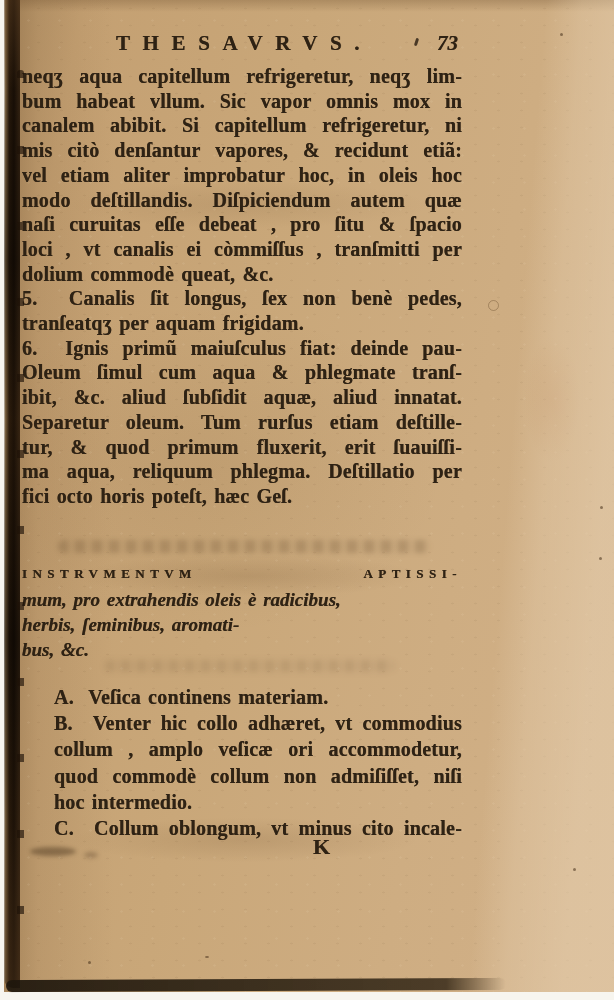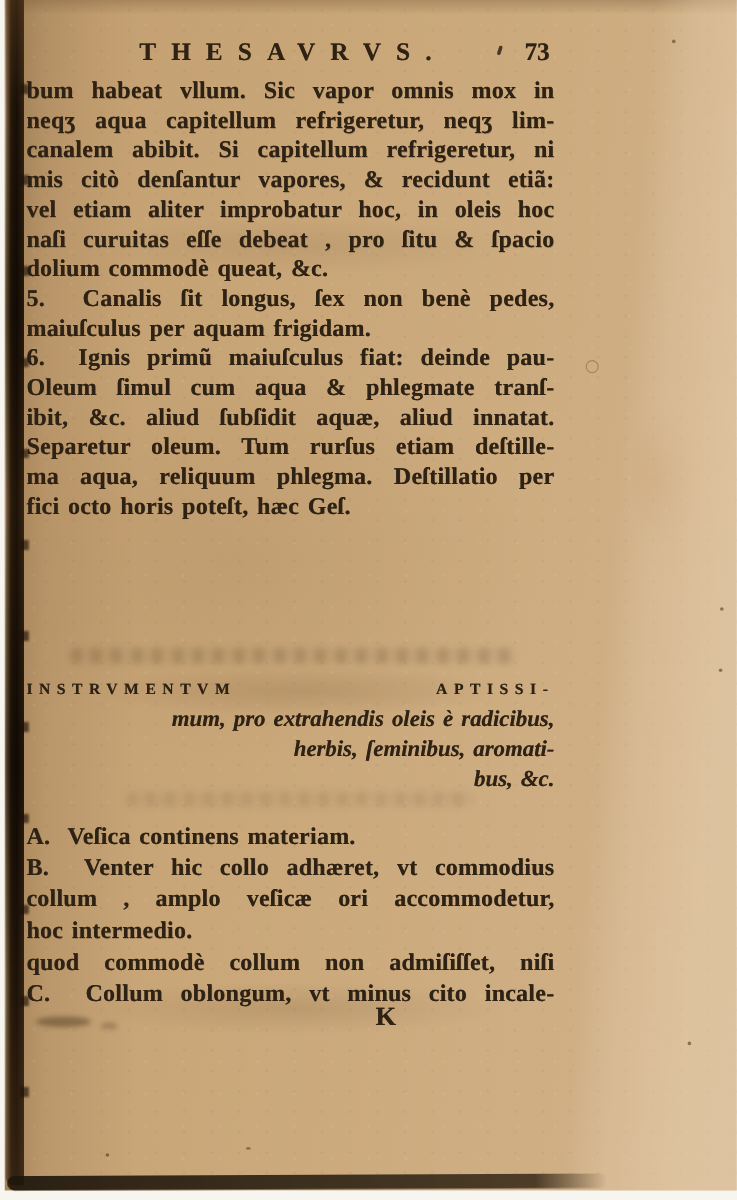--- a/index.html
+++ b/index.html
@@ -52,32 +52,32 @@
   .bottom-shadow{
     position:absolute;left:6px;top:979px;width:500px;height:12px;border-radius:6px;
     background:linear-gradient(to right, rgba(30,22,12,.92), rgba(42,32,18,.88) 55%, rgba(54,41,24,.85) 88%, rgba(54,41,24,0));
     transform:rotate(-.25deg);filter:blur(.6px);
   }
 
   
   .ink{color:#2e2214;text-shadow:0 0 .5px rgba(46,34,20,.6), .4px .4px 0 rgba(46,34,20,.22);}
   .header{position:absolute;left:22px;top:31px;width:440px;display:flex;align-items:baseline;}
   .title{font-size:21px;font-weight:bold;letter-spacing:.6em;margin-left:94px;white-space:nowrap;}
-  .pagenum{font-size:21px;font-weight:bold;margin-left:auto;padding-right:4px;}
+  .pagenum{font-size:21px;font-weight:bold;margin-left:auto;padding-right:4px;font-style:italic;}
   .num-tick{position:absolute;left:415px;top:38px;width:3px;height:8px;background:rgba(40,28,15,.8);transform:rotate(18deg);border-radius:2px;}
 
   .text-col{position:absolute;left:22px;top:64px;width:440px;}
   .bl{font-size:20px;font-weight:bold;line-height:24.7px;word-spacing:2px;letter-spacing:.2px;white-space:normal;}
-  .legend .bl{line-height:26.2px;}
+  .legend .bl{line-height:26.2px;margin-left:32px;}
   .j{text-align:justify;text-align-last:justify;}
   .l{text-align:right;text-align-last:left;}
 
   .sec{position:absolute;left:22px;top:561px;width:440px;}
   .sec-heading{font-size:13px;font-weight:bold;letter-spacing:.42em;line-height:26px;text-align:justify;text-align-last:justify;white-space:nowrap;}
-  .sec-sub{font-size:19px;font-style:italic;font-weight:bold;line-height:25px;text-align:right;word-spacing:2px;}
+  .sec-sub{font-size:19px;font-style:italic;font-weight:bold;line-height:25px;text-align:left;word-spacing:2px;}
 
   .legend{position:absolute;left:22px;top:684px;width:440px;}
   .sig{position:absolute;left:313px;top:834px;font-size:22px;font-weight:bold;}
 
   
   .ghost{position:absolute;pointer-events:none;border-radius:6px;}
   .ghost-a{left:58px;top:540px;width:372px;height:13px;
     background:repeating-linear-gradient(to right, rgba(75,52,28,.20) 0 10px, rgba(75,52,28,.04) 10px 17px);
     filter:blur(2.5px);}
   .ghost-b{left:105px;top:660px;width:290px;height:12px;
@@ -108,50 +108,53 @@
   <div class="ghost ghost-a"></div>
   <div class="ghost ghost-b"></div>
 
   <div class="header ink">
     <span class="title">THESAVRVS.</span>
     <span class="pagenum">73</span>
   </div>
   <div class="num-tick"></div>
 
   <div class="text-col ink">
+    <div class="bl j">neqʒ aqua capitellum refrigeretur, neqʒ lim-</div>
     <div class="bl j">bum habeat vllum. Sic vapor omnis mox in</div>
-    <div class="bl j">neqʒ aqua capitellum refrigeretur, neqʒ lim-</div>
     <div class="bl j">canalem abibit. Si capitellum refrigeretur, ni</div>
     <div class="bl j">mis citò denſantur vapores, &amp; recidunt etiã:</div>
     <div class="bl j">vel etiam aliter improbatur hoc, in oleis hoc</div>
+    <div class="bl j">modo deſtillandis. Diſpiciendum autem quæ</div>
     <div class="bl j">naſi curuitas eſſe debeat , pro ſitu &amp; ſpacio</div>
+    <div class="bl j">loci , vt canalis ei còmmiſſus , tranſmitti per</div>
     <div class="bl l">dolium commodè queat, &amp;c.</div>
     <div class="bl j">5.&nbsp;&nbsp;Canalis ſit longus, ſex non benè pedes,</div>
-    <div class="bl l">maiuſculus per aquam frigidam.</div>
+    <div class="bl l">tranſeatqʒ per aquam frigidam.</div>
     <div class="bl j">6.&nbsp;&nbsp;Ignis primũ maiuſculus fiat: deinde pau-</div>
     <div class="bl j">Oleum ſimul cum aqua &amp; phlegmate tranſ-</div>
     <div class="bl j">ibit, &amp;c. aliud ſubſidit aquæ, aliud innatat.</div>
     <div class="bl j">Separetur oleum. Tum rurſus etiam deſtille-</div>
+    <div class="bl j">tur, &amp; quod primum fluxerit, erit ſuauiſſi-</div>
     <div class="bl j">ma aqua, reliquum phlegma. Deſtillatio per</div>
     <div class="bl l">fici octo horis poteſt, hæc Geſ.</div>
   </div>
 
   <div class="sec ink">
     <div class="sec-heading">INSTRVMENTVM APTISSI-</div>
     <div class="sec-sub">mum, pro extrahendis oleis è radicibus,</div>
     <div class="sec-sub">herbis, ſeminibus, aromati-</div>
     <div class="sec-sub">bus, &amp;c.</div>
   </div>
 
   <div class="legend ink">
     <div class="bl l">A.&nbsp;&nbsp;Veſica continens materiam.</div>
     <div class="bl j">B.&nbsp;&nbsp;Venter hic collo adhæret, vt commodius</div>
     <div class="bl j">collum , amplo veſicæ ori accommodetur,</div>
+    <div class="bl j">quod commodè collum non admiſiſſet, niſi</div>
     <div class="bl l">hoc intermedio.</div>
-    <div class="bl j">quod commodè collum non admiſiſſet, niſi</div>
     <div class="bl j">C.&nbsp;&nbsp;Collum oblongum, vt minus cito incale-</div>
   </div>
 
   <div class="sig ink">K</div>
 
   <div class="smudge"></div>
   <div class="smudge2"></div>
   <div class="ring"></div>
   <div class="speck sp1"></div>
   <div class="speck sp2"></div>

